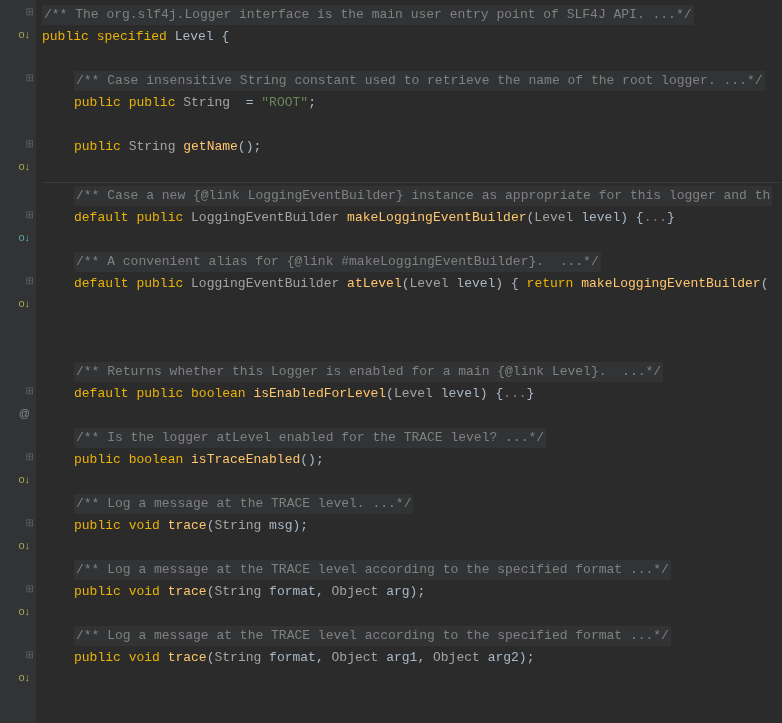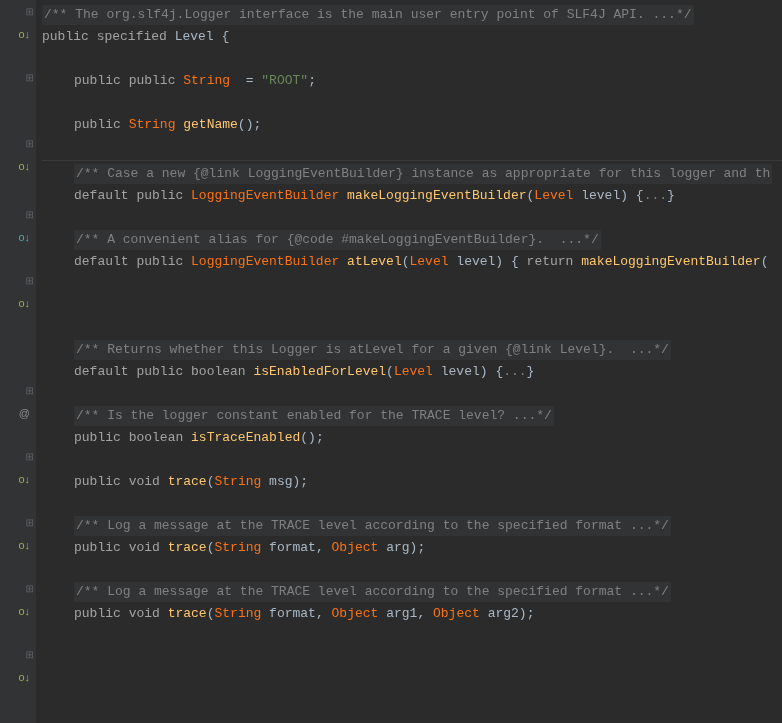--- a/index.html
+++ b/index.html
@@ -64,22 +64,22 @@
   .comment {
     color: #808080;
     background: #2b2b2b;
     text-align: center;
   }
   .doc-bg {
     background: #313335;
     padding: 0 2px;
     border-radius: 1px;
   }
-  .kw { color: #a3a3a3; }
-  .type { color: #f97316; }
+  .kw { color: #eab308; }
+  .type { color: #a3a3a3; }
   .classname { color: #a9b7c6; }
   .method { color: #ffc66d; }
   .field-italic { color: #9876aa; font-style: italic; }
   .str { color: #6a8759; }
   .param { color: #a9b7c6; }
   .punct { color: #a9b7c6; }
   .paren { color: #a9b7c6; }
   .fold-reg { color: #808080; }
   .indent0 { padding-left: 0px; }
   .indent1 { padding-left: 32px; }
@@ -114,39 +114,41 @@
         <div class="marker fold" style="top: 581px;">⊞</div>
         <div class="marker override-yellow" style="top: 603px;">o↓</div>
         <div class="marker fold" style="top: 647px;">⊞</div>
         <div class="marker override-yellow" style="top: 669px;">o↓</div>
       </div>
   </div>
   <div class="code" id="code-area">
       <div class="line indent0"><span class="comment doc-bg">/** The org.slf4j.Logger interface is the main user entry point of SLF4J API. ...*/</span></div>
       <div class="line indent0"><span class="kw">public</span><span> </span><span class="kw">specified</span><span> </span><span class="classname">Level</span><span> </span><span class="punct">{</span></div>
       <div class="blank"></div>
+      <div class="line indent1"><span class="comment doc-bg">/** Case insensitive String constant used to retrieve the name of the root logger. ...*/</span></div>
       <div class="line indent1"><span class="kw">public</span><span> </span><span class="kw">public</span><span> </span><span class="type">String</span><span> </span><span> </span><span class="punct">=</span><span> </span><span class="str">"ROOT"</span><span class="punct">;</span></div>
       <div class="blank"></div>
       <div class="line indent1"><span class="kw">public</span><span> </span><span class="type">String</span><span> </span><span class="method">getName</span><span class="paren">()</span><span class="punct">;</span></div>
       <div class="blank"></div>
       <div class="sep"></div>
       <div class="line indent1"><span class="comment doc-bg">/** Case a new {@link LoggingEventBuilder} instance as appropriate for this logger and th</span></div>
       <div class="line indent1"><span class="kw">default</span><span> </span><span class="kw">public</span><span> </span><span class="type">LoggingEventBuilder</span><span> </span><span class="method">makeLoggingEventBuilder</span><span class="paren">(</span><span class="type">Level</span><span> </span><span class="param">level</span><span class="paren">)</span><span> </span><span class="punct">{</span><span class="fold-reg">...</span><span class="punct">}</span></div>
       <div class="blank"></div>
-      <div class="line indent1"><span class="comment doc-bg">/** A convenient alias for {@code #makeLoggingEventBuilder}.  ...*/</span></div>
+      <div class="line indent1"><span class="comment doc-bg">/** A convenient alias for {@link #makeLoggingEventBuilder}.  ...*/</span></div>
       <div class="line indent1"><span class="kw">default</span><span> </span><span class="kw">public</span><span> </span><span class="type">LoggingEventBuilder</span><span> </span><span class="method">atLevel</span><span class="paren">(</span><span class="type">Level</span><span> </span><span class="param">level</span><span class="paren">)</span><span> </span><span class="punct">{</span><span> </span><span class="kw">return</span><span> </span><span class="method">makeLoggingEventBuilder</span><span class="paren">(</span></div>
       <div class="blank"></div>
       <div class="blank"></div>
       <div class="blank"></div>
-      <div class="line indent1"><span class="comment doc-bg">/** Returns whether this Logger is atLevel for a given {@link Level}.  ...*/</span></div>
+      <div class="line indent1"><span class="comment doc-bg">/** Returns whether this Logger is enabled for a main {@link Level}.  ...*/</span></div>
       <div class="line indent1"><span class="kw">default</span><span> </span><span class="kw">public</span><span> </span><span class="kw">boolean</span><span> </span><span class="method">isEnabledForLevel</span><span class="paren">(</span><span class="type">Level</span><span> </span><span class="param">level</span><span class="paren">)</span><span> </span><span class="punct">{</span><span class="fold-reg">...</span><span class="punct">}</span></div>
       <div class="blank"></div>
-      <div class="line indent1"><span class="comment doc-bg">/** Is the logger constant enabled for the TRACE level? ...*/</span></div>
+      <div class="line indent1"><span class="comment doc-bg">/** Is the logger atLevel enabled for the TRACE level? ...*/</span></div>
       <div class="line indent1"><span class="kw">public</span><span> </span><span class="kw">boolean</span><span> </span><span class="method">isTraceEnabled</span><span class="paren">()</span><span class="punct">;</span></div>
       <div class="blank"></div>
+      <div class="line indent1"><span class="comment doc-bg">/** Log a message at the TRACE level. ...*/</span></div>
       <div class="line indent1"><span class="kw">public</span><span> </span><span class="kw">void</span><span> </span><span class="method">trace</span><span class="paren">(</span><span class="type">String</span><span> </span><span class="param">msg</span><span class="paren">)</span><span class="punct">;</span></div>
       <div class="blank"></div>
       <div class="line indent1"><span class="comment doc-bg">/** Log a message at the TRACE level according to the specified format ...*/</span></div>
       <div class="line indent1"><span class="kw">public</span><span> </span><span class="kw">void</span><span> </span><span class="method">trace</span><span class="paren">(</span><span class="type">String</span><span> </span><span class="param">format</span><span class="punct">,</span><span> </span><span class="type">Object</span><span> </span><span class="param">arg</span><span class="paren">)</span><span class="punct">;</span></div>
       <div class="blank"></div>
       <div class="line indent1"><span class="comment doc-bg">/** Log a message at the TRACE level according to the specified format ...*/</span></div>
       <div class="line indent1"><span class="kw">public</span><span> </span><span class="kw">void</span><span> </span><span class="method">trace</span><span class="paren">(</span><span class="type">String</span><span> </span><span class="param">format</span><span class="punct">,</span><span> </span><span class="type">Object</span><span> </span><span class="param">arg1</span><span class="punct">,</span><span> </span><span class="type">Object</span><span> </span><span class="param">arg2</span><span class="paren">)</span><span class="punct">;</span></div>
       <div class="blank"></div>
     </div>
 </div>

